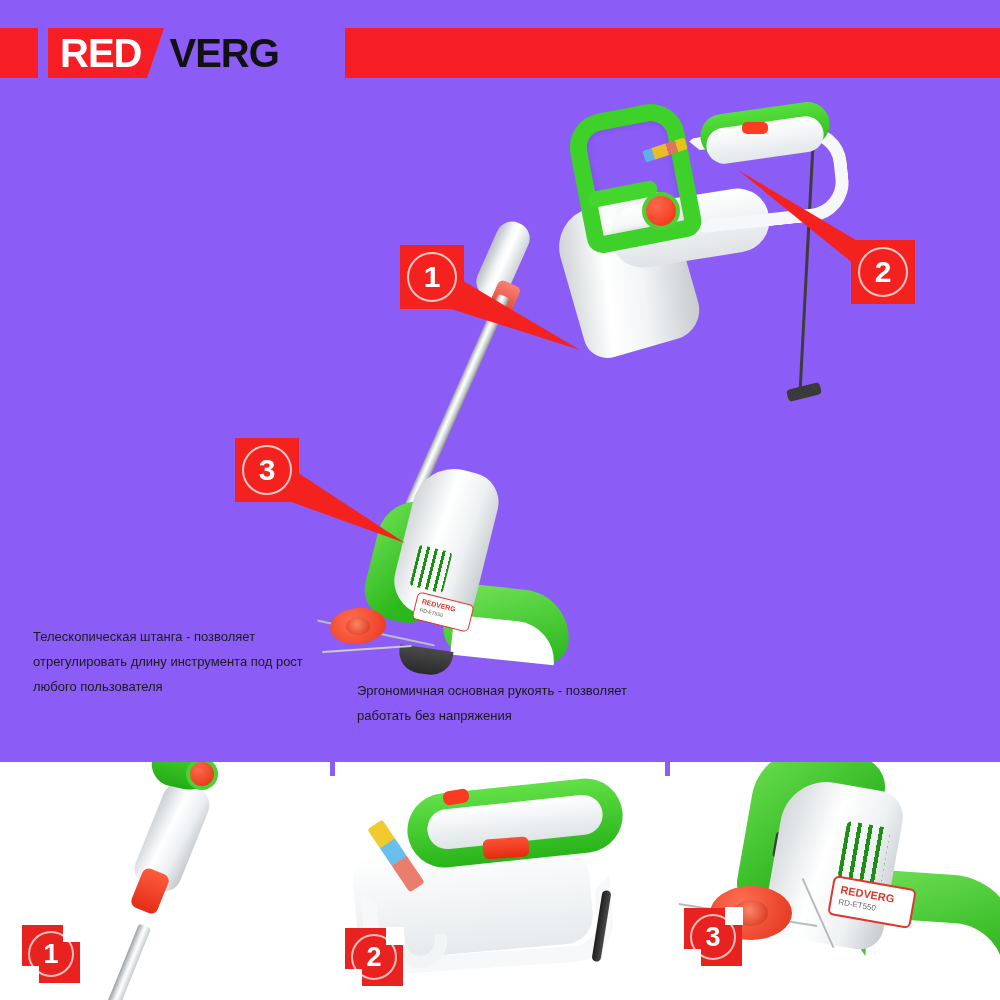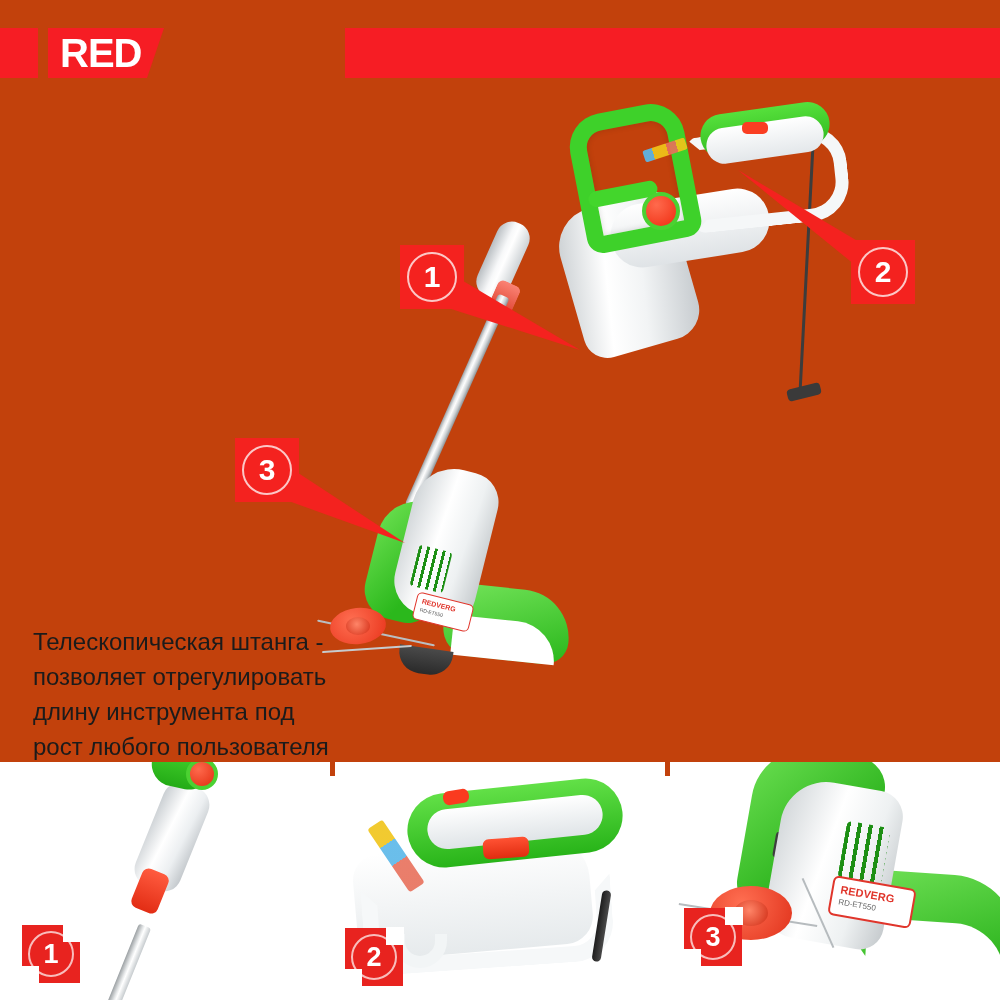--- a/index.html
+++ b/index.html
@@ -1,17 +1,17 @@
 <!DOCTYPE html>
 <html><head>
 <meta charset="utf-8">
 <style>
   html,body{margin:0;padding:0;background:#ffffff;}
   body{width:1000px;height:1000px;overflow:hidden;font-family:"Liberation Sans",sans-serif;}
-  .page{position:relative;width:1000px;height:776px;background:#c2410c;}
+  .page{position:relative;width:1000px;height:776px;background:#8b5cf6;}
 
   
   .header{position:absolute;left:0;top:0;width:1000px;height:100px;}
   .hdr-tab{position:absolute;left:0;top:28px;width:38px;height:50px;background:#f61d24;}
   .logo-block{position:absolute;left:48px;top:28px;height:50px;display:flex;align-items:stretch;}
   .logo-red{position:relative;background:#f61d24;display:flex;align-items:center;padding:0 6px 0 12px;}
   .logo-red:after{content:"";position:absolute;right:-17px;top:0;width:0;height:0;
     border-left:17px solid #f61d24;border-bottom:50px solid transparent;}
   .logo-red span{color:#fff;font-weight:bold;font-size:40px;letter-spacing:-1px;line-height:50px;
     font-family:"Liberation Sans",sans-serif;}
@@ -95,21 +95,21 @@
 
   
   .callout{position:absolute;width:64px;height:64px;background:#f4221f;}
   .callout .ring{position:absolute;left:7px;top:7px;width:50px;height:50px;border-radius:50%;
     border:2px solid rgba(255,255,255,.75);box-sizing:border-box;}
   .callout .num{position:absolute;left:0;top:0;width:64px;height:64px;display:flex;
     align-items:center;justify-content:center;color:#fff;font-size:30px;font-weight:bold;}
   .arrow{position:absolute;}
 
   
-  .feat{position:absolute;color:#1b1b1b;font-size:24px;line-height:35px;}
+  .feat{position:absolute;color:#1b1b1b;font-size:13px;line-height:25px;}
   .feat-1{left:33px;top:624px;width:300px;}
   .feat-2{left:357px;top:678px;width:300px;}
   .feat-3{left:676px;top:624px;width:300px;}
 
   
   .panels{position:absolute;left:0;top:762px;width:1000px;height:238px;}
   .panel{position:absolute;top:0;width:330px;height:238px;overflow:hidden;background:#fff;}
   .p1{left:0;} .p2{left:335px;} .p3{left:670px;}
 
   .badge{position:absolute;width:58px;height:58px;background:#e8231f;}
@@ -180,20 +180,23 @@
 <body>
 
 <div class="page">
 
   <div class="header">
     <div class="hdr-tab"></div>
     <div class="logo-block">
       <div class="logo-red">
         <span>RED</span>
       </div>
+      <div class="logo-black">
+        <span>VERG</span>
+      </div>
     </div>
     <div class="hdr-bar"></div>
   </div>
 
   <div class="hero">
 
     <div>
       <div class="cord"></div>
       <div class="cord-plug"></div>
 
@@ -248,20 +251,21 @@
     <svg class="arrow" style="left:283px;top:343px;" width="130" height="110" viewBox="0 0 130 110">
       <polygon points="0,20 122,100 0,56" fill="#f4221f"></polygon>
     </svg>
     <div class="callout" style="left:235px;top:338px;">
       <div class="ring"></div>
       <div class="num">3</div>
     </div>
   </div>
 
   <div class="feat feat-1">Телескопическая штанга - позволяет отрегулировать длину инструмента под рост любого пользователя</div>
+  <div class="feat feat-2">Эргономичная основная рукоять - позволяет работать без напряжения</div>
 
   <div class="panels">
 
     <div class="panel p1">
       <div class="p1-white"></div>
       <div class="p1-green"></div>
       <div class="p1-knob"></div>
       <div class="p1-red"></div>
       <div class="p1-shaft"></div>
       <div class="badge" style="left:22px;top:163px;">

